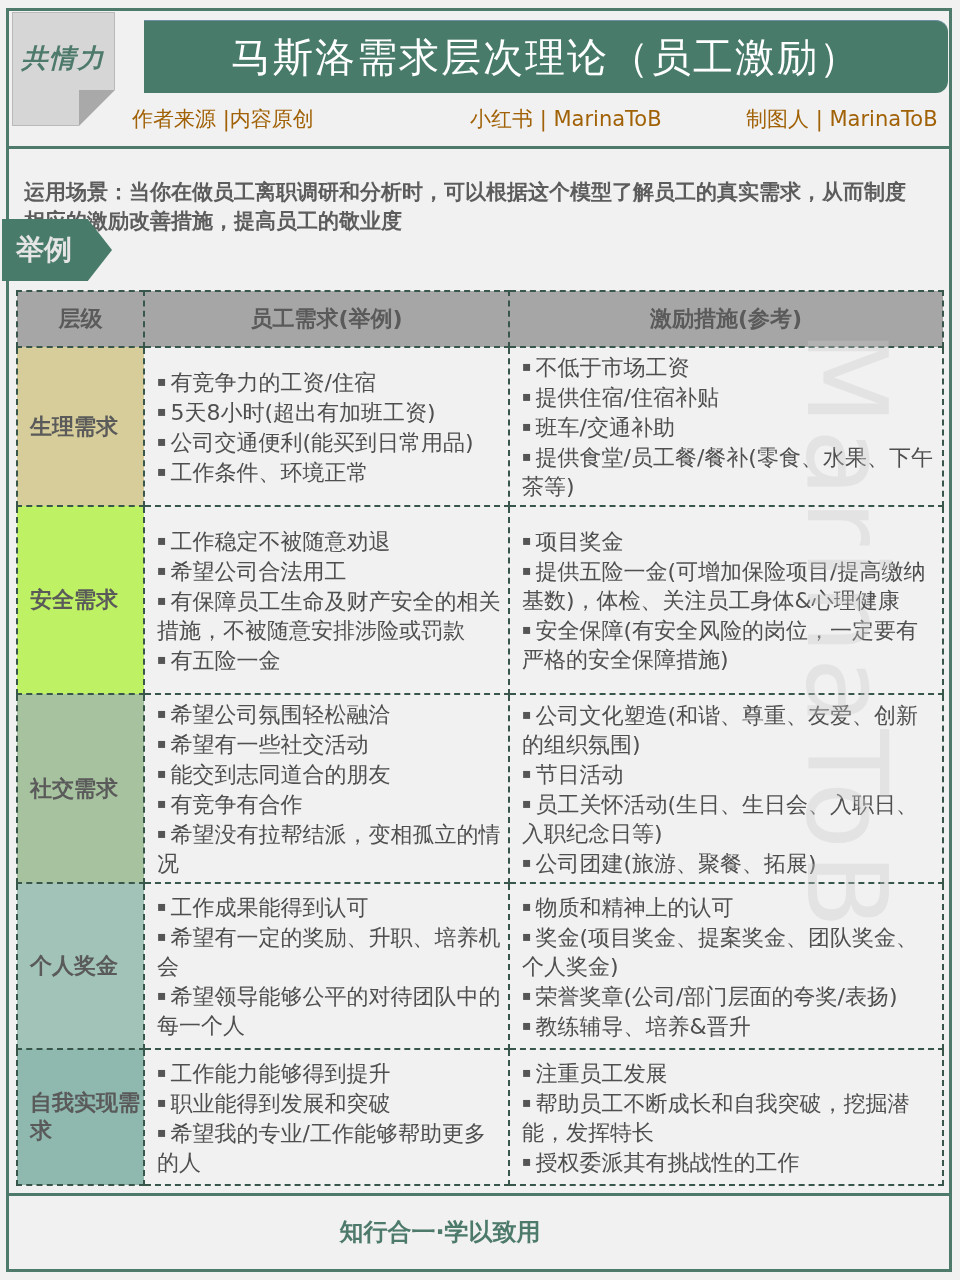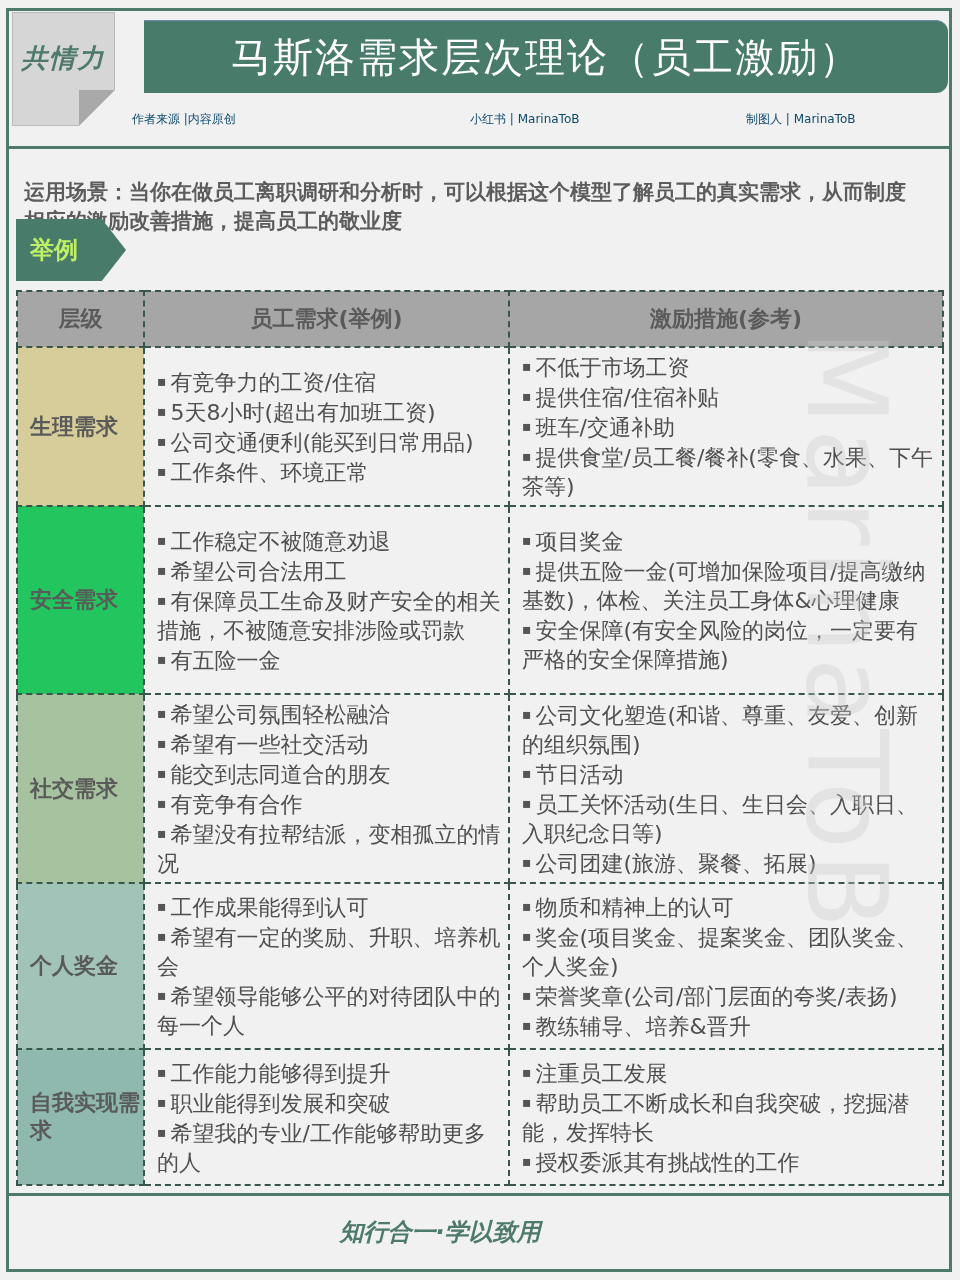--- a/index.html
+++ b/index.html
@@ -29,35 +29,35 @@
 
     .title-bar {
       position: absolute; left: 116px; top: 20px; width: 804px; height: 73px;
       background: #497b6b; border-radius: 0 12px 12px 0;
       display: flex; align-items: center; justify-content: center;
       border-top: 1px solid #6e8fa5;
       margin-left: 28px;
     }
     .title-text { color: #ffffff; font-size: 40px; letter-spacing: 2px; }
 
-    .meta-row { position: absolute; top: 111px; font-size: 12px; color: #0c4a6e; }
+    .meta-row { position: absolute; top: 105px; font-size: 21px; color: #a16207; }
     .meta-author { left: 132px; }
     .meta-platform { left: 470px; }
     .meta-maker { left: 746px; }
 
     .scene {
       position: absolute; left: 24px; top: 158px; width: 900px;
       font-size: 21px; line-height: 29px; font-weight: bold; color: #5c5c5c; margin-top: 20px;
     }
 
     .example-tag {
-      position: absolute; left: 16px; top: 219px; width: 110px; height: 62px;
+      position: absolute; left: 2px; top: 219px; width: 110px; height: 62px;
       background: #497b6b;
       clip-path: polygon(0 0, 78% 0, 100% 50%, 78% 100%, 0 100%);
-      color: #bef264; font-weight: bold; font-size: 24px; line-height: 62px; padding-left: 14px;
+      color: #e5e5e5; font-weight: bold; font-size: 28px; line-height: 62px; padding-left: 14px;
     }
 
     .table {
       position: absolute; left: 16px; top: 290px; width: 926px;
       border-collapse: collapse; table-layout: fixed;
     }
     .table td, .table th {
       border: 2px dashed #39564b; vertical-align: middle;
     }
     .table th {
@@ -77,21 +77,21 @@
 
     .watermark {
       position: absolute; left: 790px; top: 330px; width: 120px; height: 560px;
       writing-mode: vertical-rl; font-size: 110px; color: rgba(200,200,200,0.35);
       font-family: "DejaVu Sans", sans-serif; letter-spacing: 4px; pointer-events: none;
     }
 
     .footer-slogan {
       position: absolute; left: 6px; top: 1196px; width: 868px; height: 72px;
       display: flex; align-items: center; justify-content: center;
-      color: #4d7a6a; font-weight: bold; font-size: 24px; font-style: italic;
+      color: #4d7a6a; font-weight: bold; font-size: 24px;
     }
   </style>
 </head>
 <body>
 
 <div class="frame"></div>
 <div class="header-divider"></div>
 
 <div class="logo-note">
   <div class="logo-text">共情力</div>
@@ -133,21 +133,21 @@
           <span class="item">工作条件、环境正常</span>
         </td>
         <td class="content-cell measure-cell">
           <span class="item">不低于市场工资</span>
           <span class="item">提供住宿/住宿补贴</span>
           <span class="item">班车/交通补助</span>
           <span class="item">提供食堂/员工餐/餐补(零食、水果、下午茶等)</span>
         </td>
       </tr>
       <tr style="height: 188px;">
-        <td class="level-cell" style="background: #22c55e; margin-top: 30px;">安全需求</td>
+        <td class="level-cell" style="background: #bef264; margin-top: 30px;">安全需求</td>
         <td class="content-cell">
           <span class="item">工作稳定不被随意劝退</span>
           <span class="item">希望公司合法用工</span>
           <span class="item">有保障员工生命及财产安全的相关措施，不被随意安排涉险或罚款</span>
           <span class="item">有五险一金</span>
         </td>
         <td class="content-cell measure-cell">
           <span class="item">项目奖金</span>
           <span class="item">提供五险一金(可增加保险项目/提高缴纳基数)，体检、关注员工身体&amp;心理健康</span>
           <span class="item">安全保障(有安全风险的岗位，一定要有严格的安全保障措施)</span>

